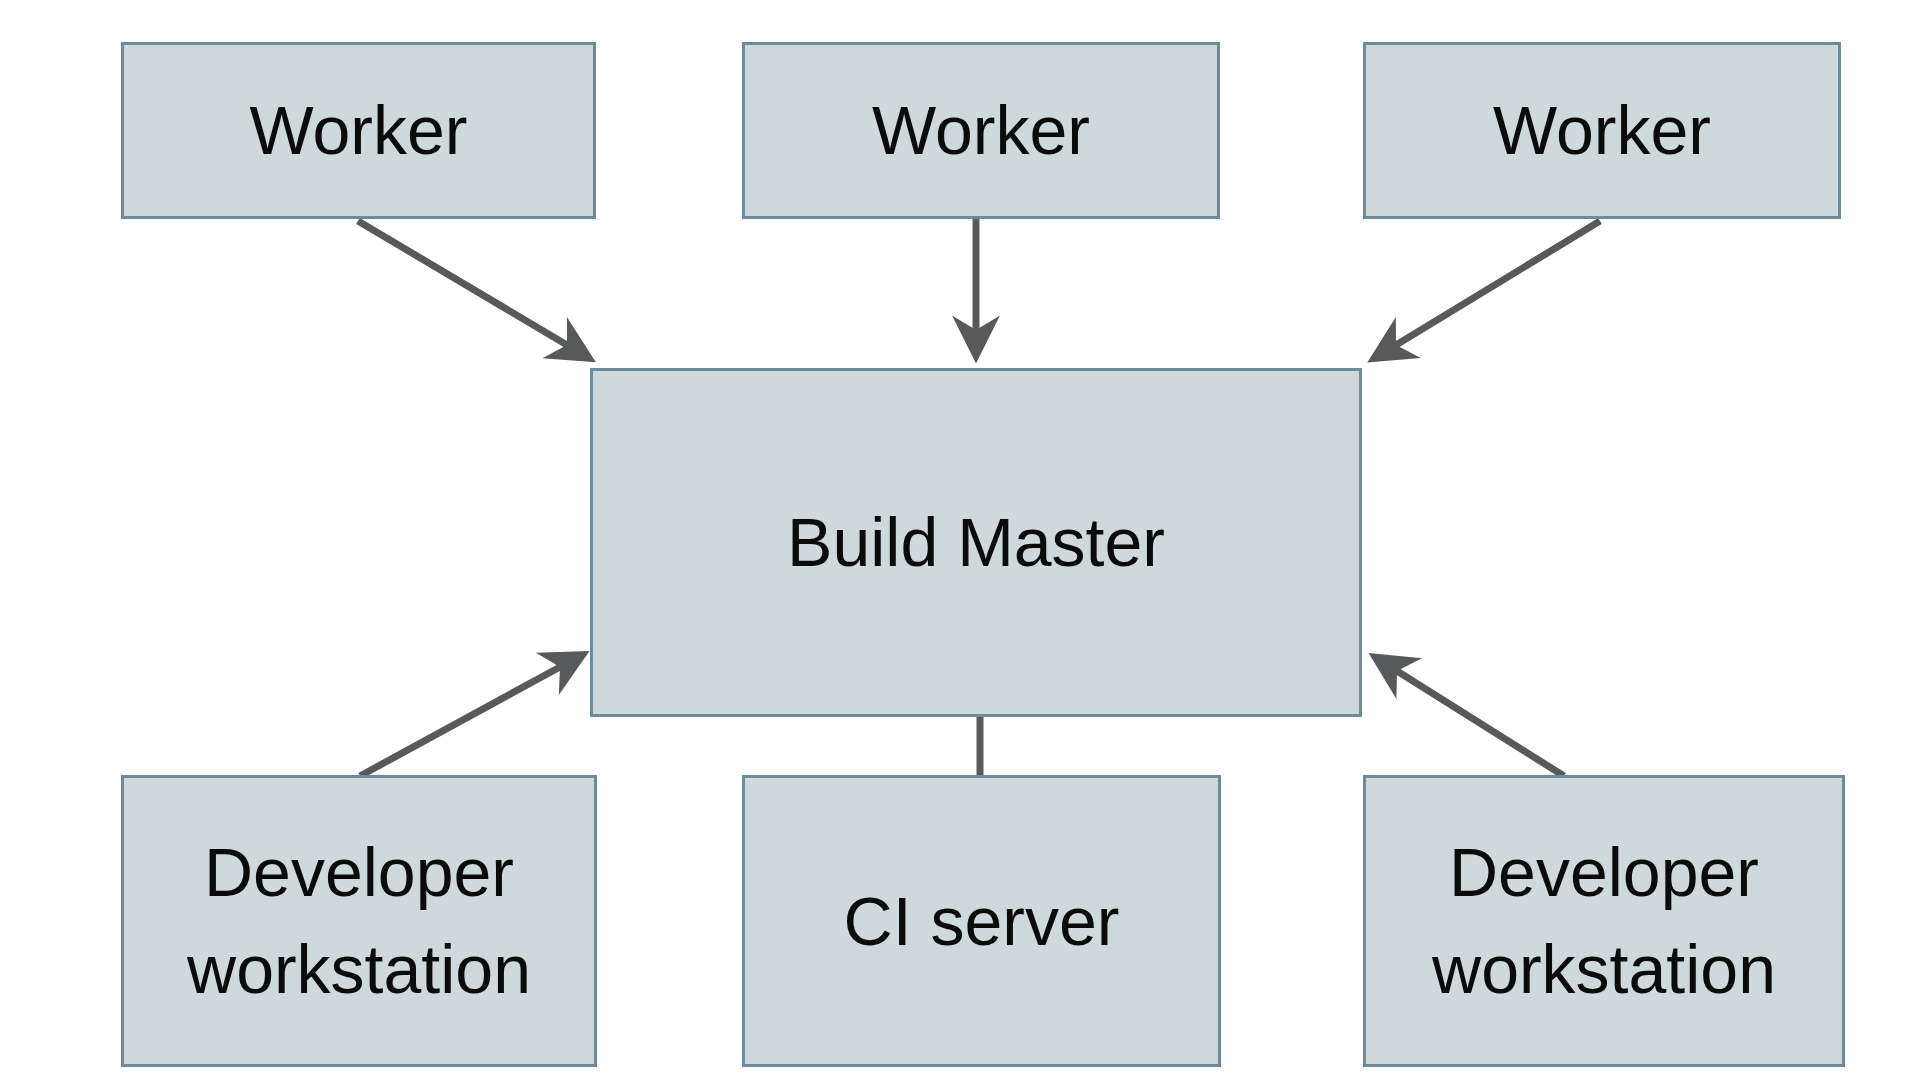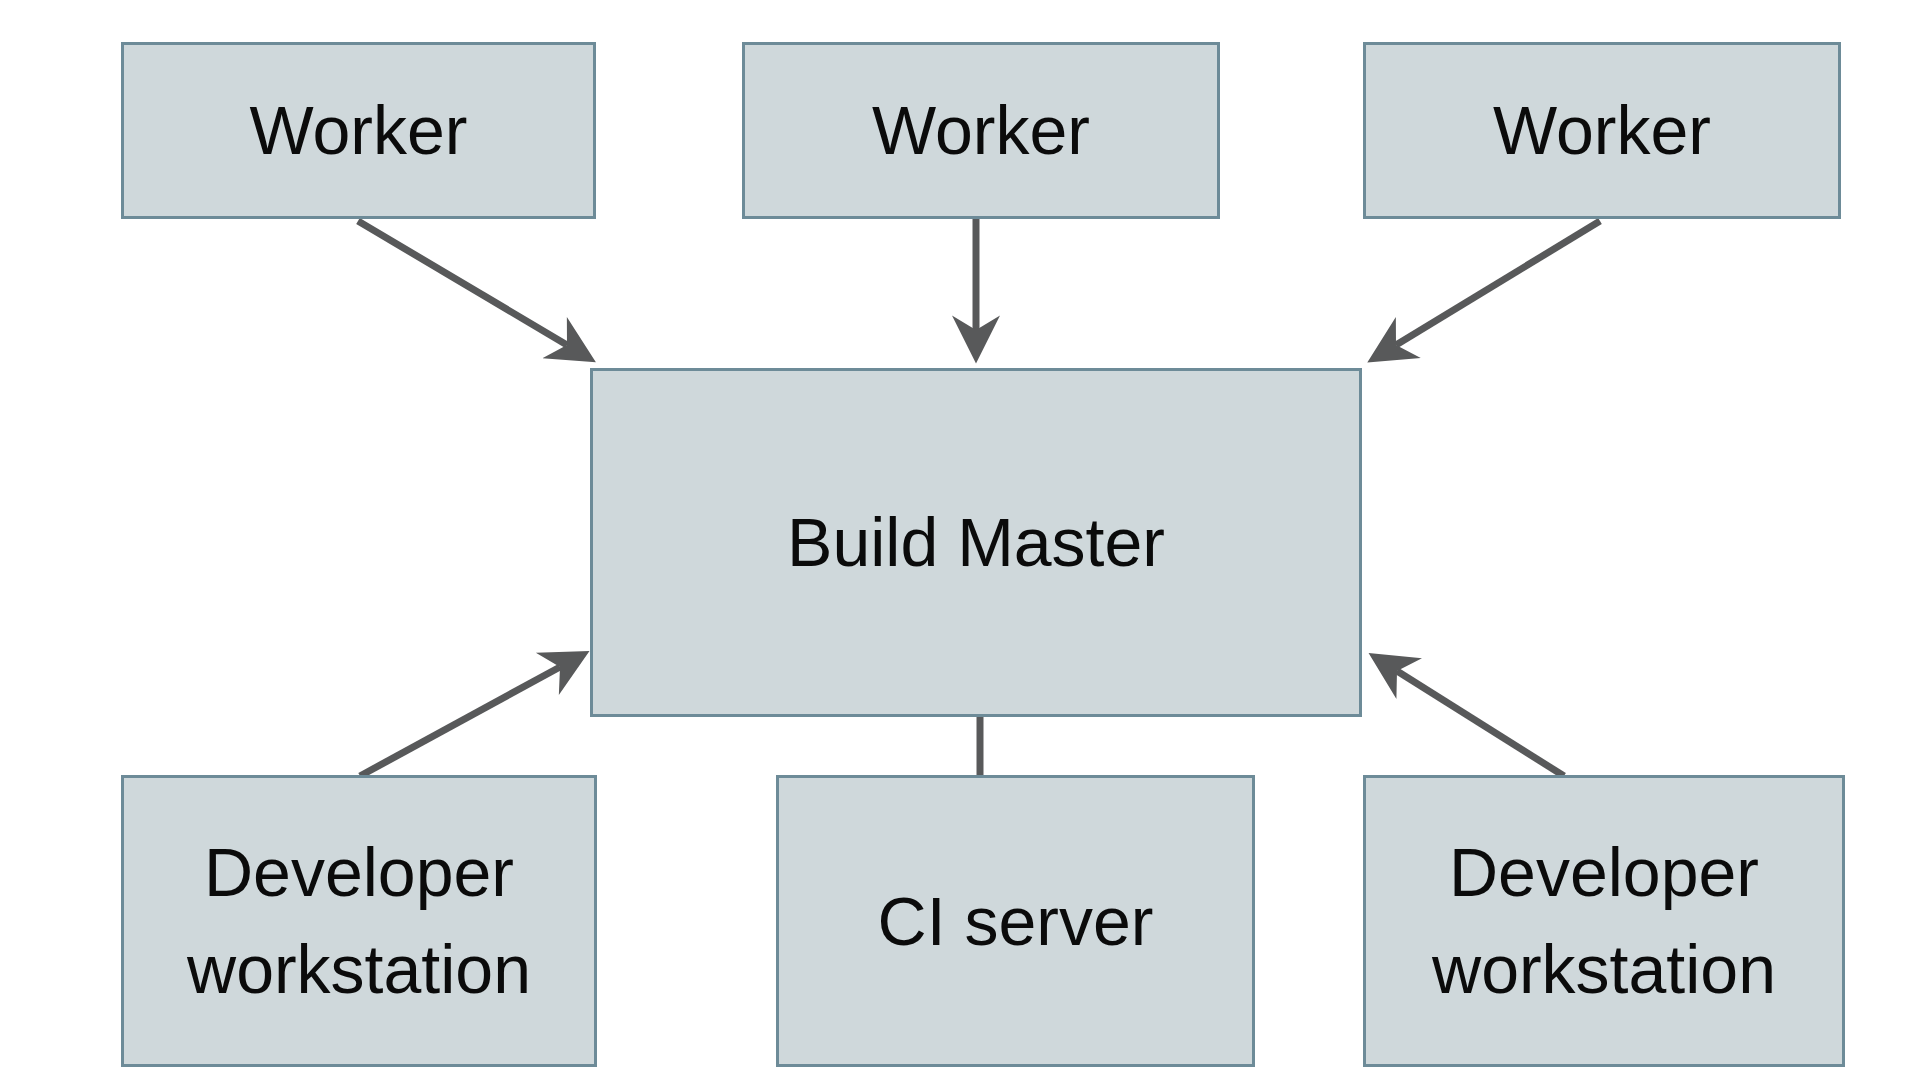--- a/index.html
+++ b/index.html
@@ -24,21 +24,21 @@
     justify-content: center;
     text-align: center;
     padding: 0 10px;
   }
   
   .n-worker1        { left: 121px;  top: 42px;  width: 475px; height: 177px; }
   .n-worker2        { left: 742px;  top: 42px;  width: 478px; height: 177px; }
   .n-worker3        { left: 1363px; top: 42px;  width: 478px; height: 177px; }
   .n-buildMaster    { left: 590px;  top: 368px; width: 772px; height: 349px; }
   .n-devLeft        { left: 121px;  top: 775px; width: 476px; height: 292px; }
-  .n-ciServer       { left: 742px;  top: 775px; width: 479px; height: 292px; margin-left: 34px; }
+  .n-ciServer       { left: 742px;  top: 775px; width: 479px; height: 292px; }
   .n-devRight       { left: 1363px; top: 775px; width: 482px; height: 292px; }
   .arrows {
     position: absolute;
     left: 0; top: 0;
     width: 1910px;
     height: 1090px;
     pointer-events: none;
   }
   .arrow-line {
     stroke: #58595a;

